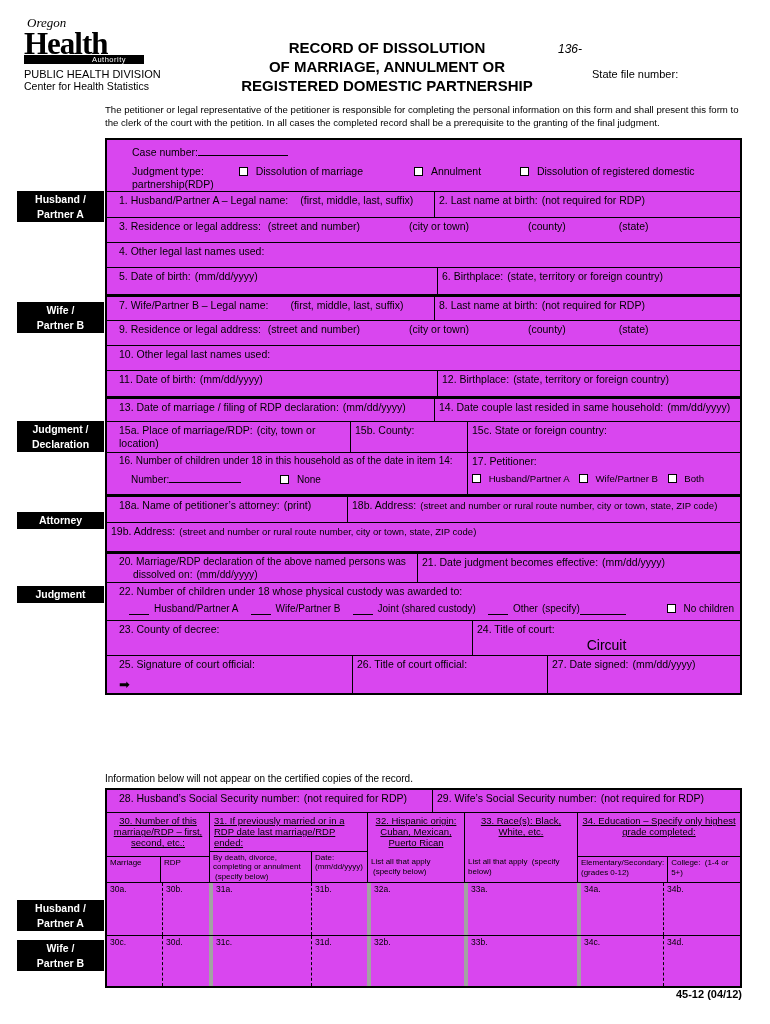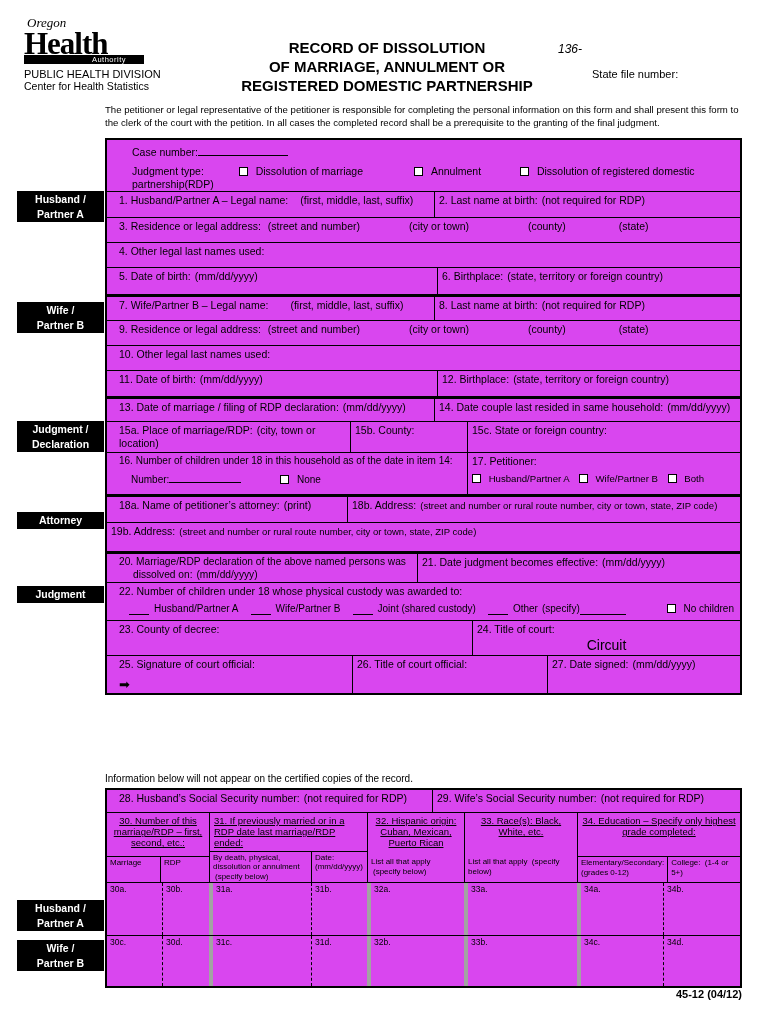--- a/index.html
+++ b/index.html
@@ -319,21 +319,21 @@
         <div class="col-label" style="text-align:center">30. Number of this marriage/RDP – first, second, etc.:</div>
         <div class="sub-row">
           <div class="sub" style="flex:0 0 53px">Marriage</div>
           <div class="sub" style="flex:1 1 auto">RDP</div>
         </div>
       </div>
       <div class="col" style="flex:0 0 158px">
         <div class="col-label">31. If previously married or in a RDP date last marriage/RDP ended:</div>
         <div class="sub-row">
           <div class="sub" style="flex:0 0 101px">
-            <span>By death, physical, dissolution or annulment</span>
+            <span>By death, divorce, completing or annulment</span>
             <span class="hint">(specify below)</span>
           </div>
           <div class="sub" style="flex:1 1 auto">
             <div>Date:</div>
             <div class="hint" style="margin-left:0">(mm/dd/yyyy)</div>
           </div>
         </div>
       </div>
       <div class="col" style="flex:0 0 97px">
         <div class="col-label" style="text-align:center">32. Hispanic origin: Cuban, Mexican, Puerto Rican</div>

